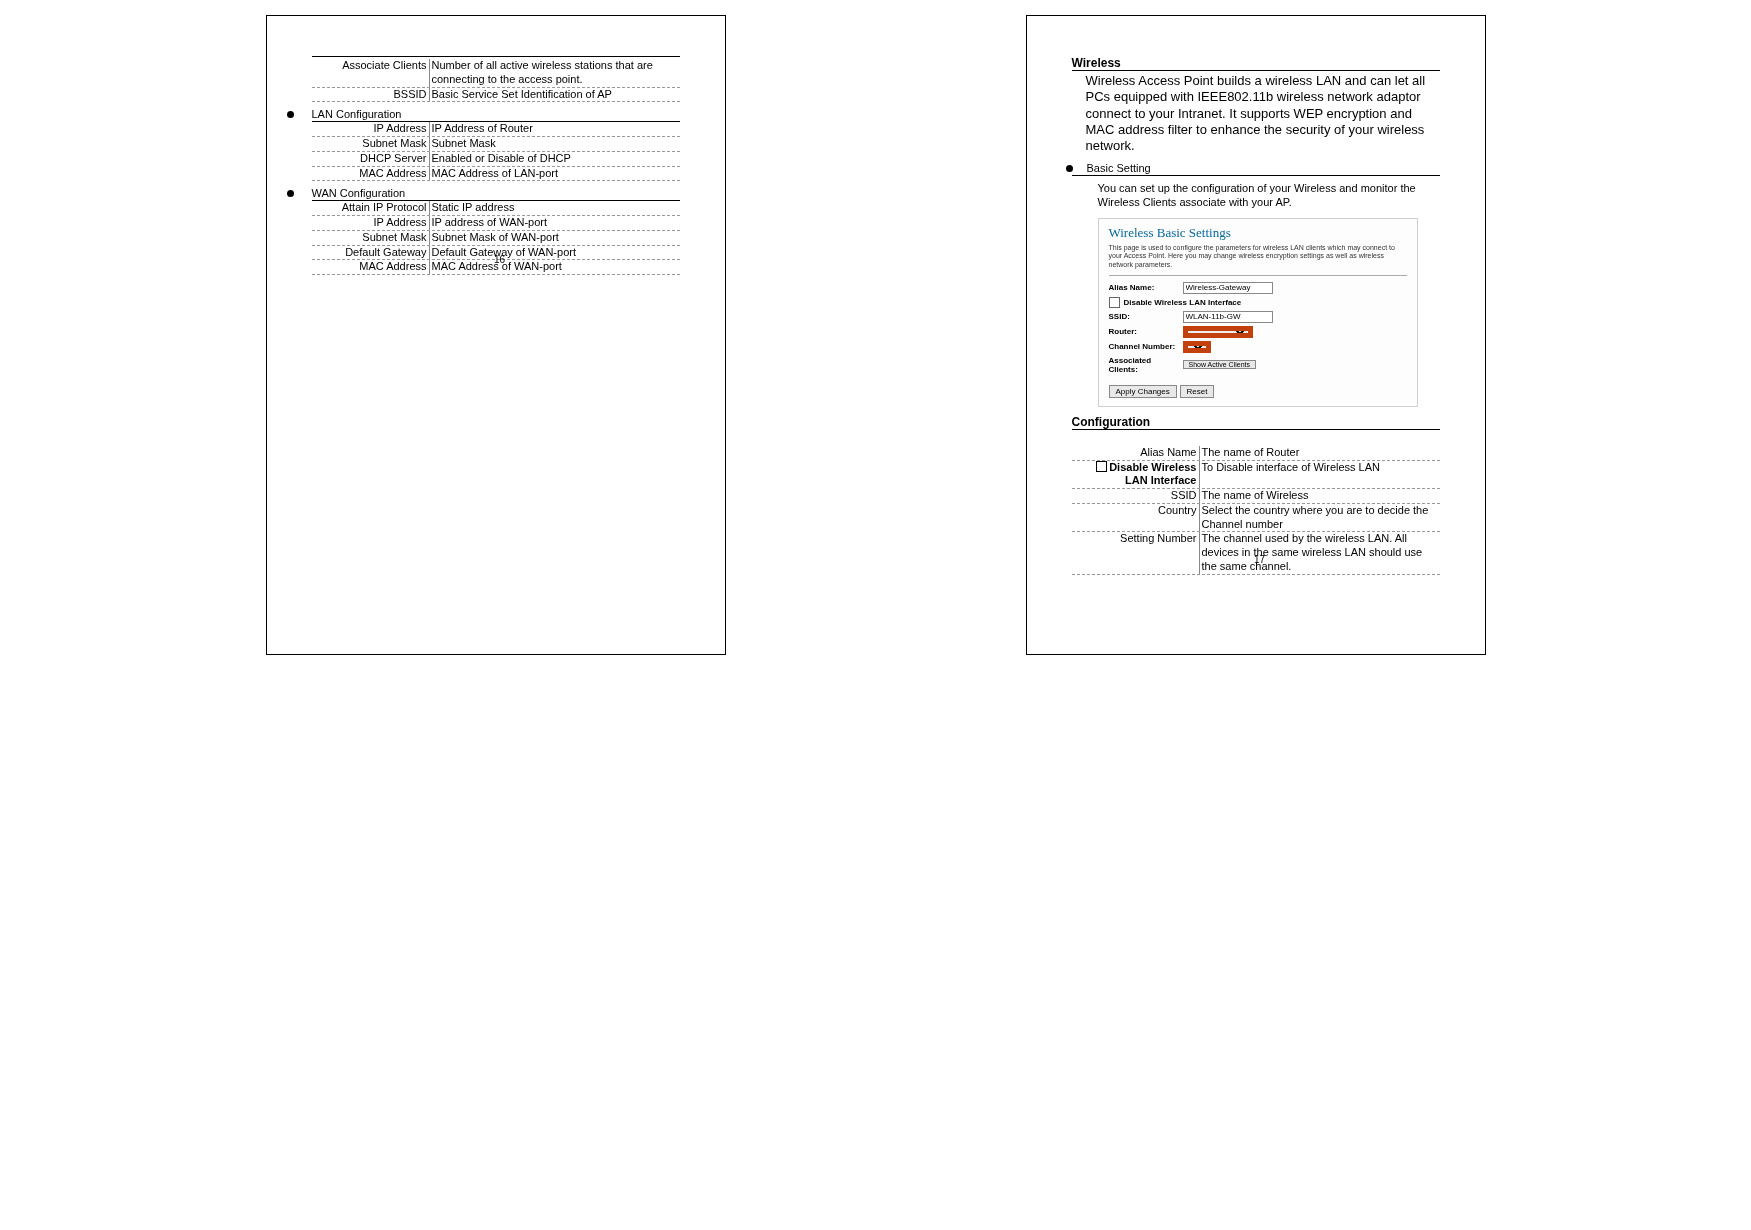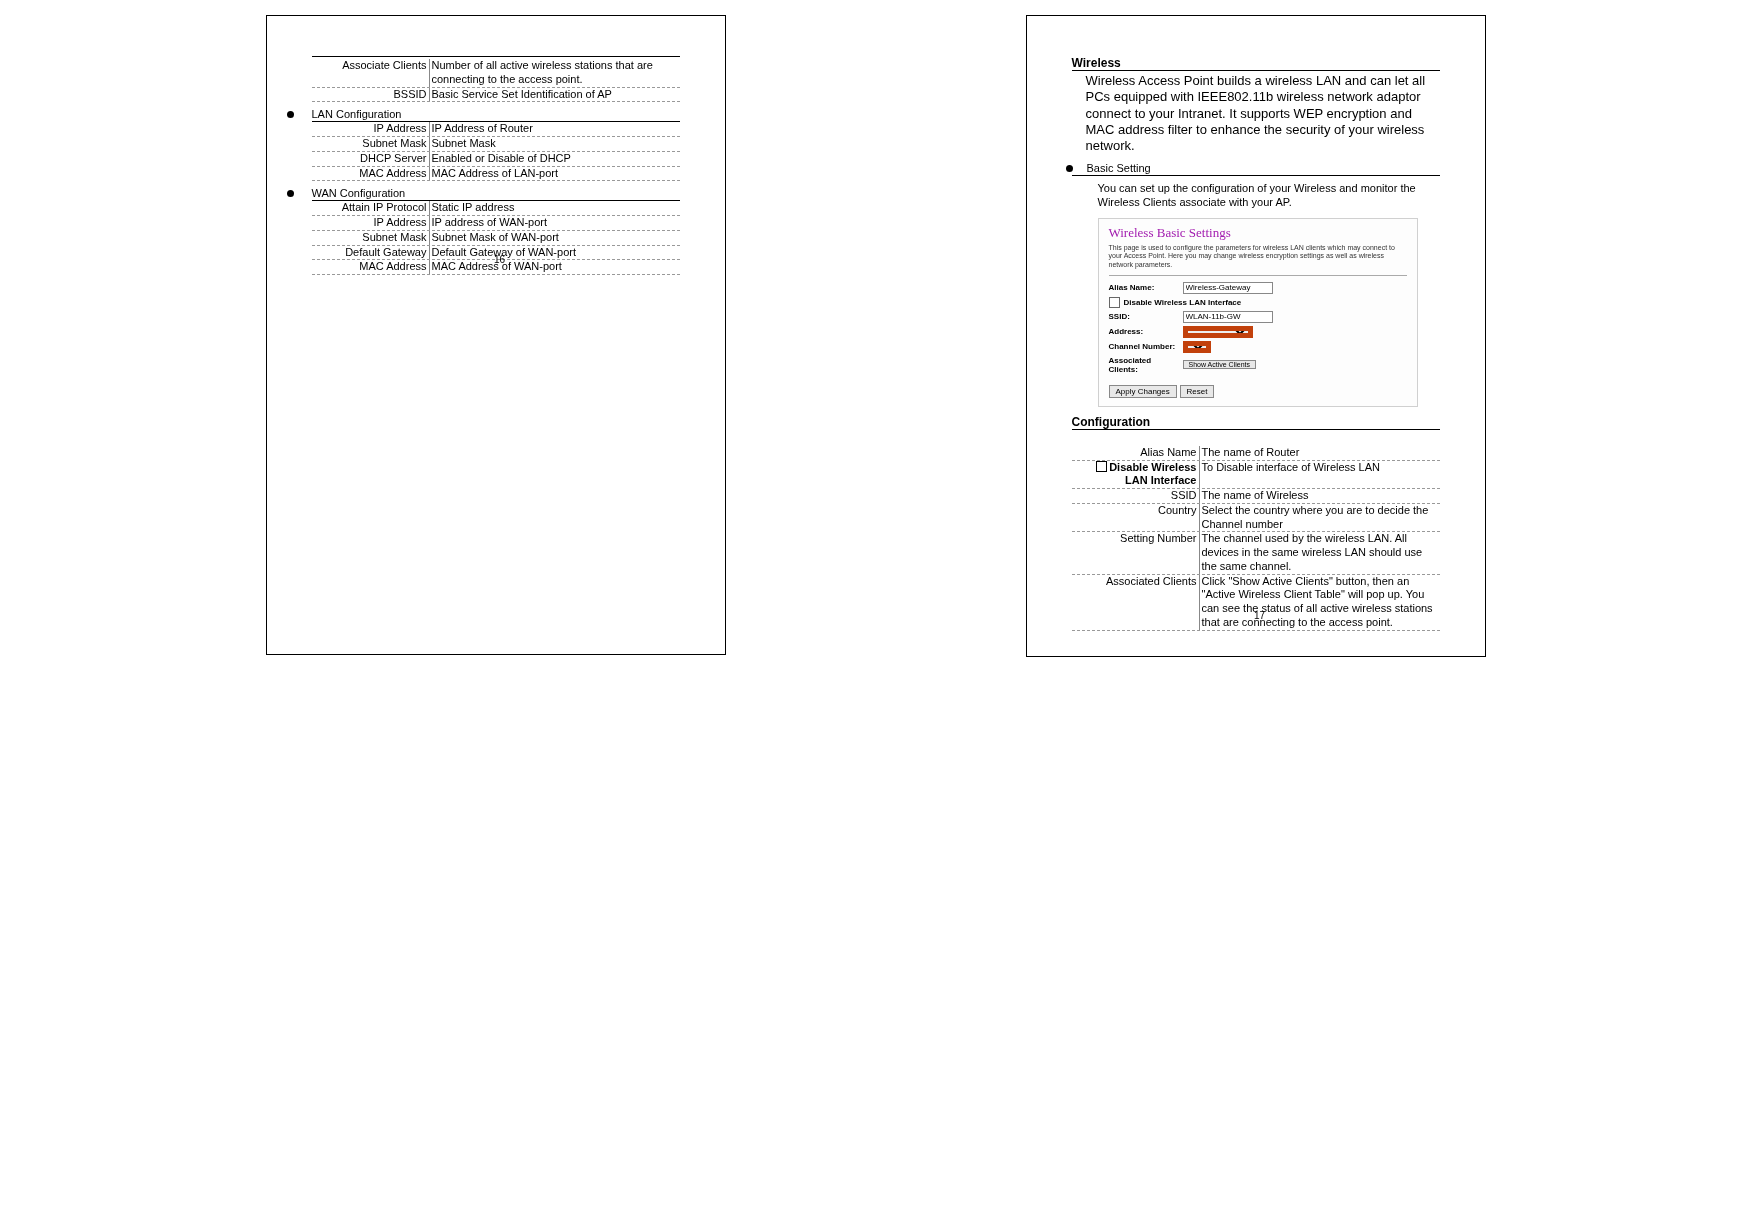--- a/index.html
+++ b/index.html
@@ -113,21 +113,21 @@
   .wbs-img {
     margin: 8px 0 8px 26px;
     width: 320px;
     background: #fdfdfd;
     border: 1px solid #d0d0d0;
     padding: 6px 10px 8px 10px;
     box-sizing: border-box;
     font-family: "Times New Roman", serif;
   }
   .wbs-title {
-    color: #a21caf;
+    color: #0369a1;
     font-size: 13px;
     font-weight: normal;
     margin-bottom: 3px;
   }
   .wbs-desc {
     font-size: 7px;
     font-family: Arial, sans-serif;
     color: #333;
     line-height: 1.2;
     margin-bottom: 6px;
@@ -339,21 +339,21 @@
           </div>
           <div class="wbs-row">
             <span class="wbs-chk"></span>
             <span>Disable Wireless LAN Interface</span>
           </div>
           <div class="wbs-row">
             <span class="wlabel">SSID:</span>
             <input class="wbs-input" style="width: 90px;" value="WLAN-11b-GW">
           </div>
           <div class="wbs-row">
-            <span class="wlabel">Address:</span>
+            <span class="wlabel">Router:</span>
             <select class="wbs-select" style="width:70px">
               <option>Country0</option>
             </select>
           </div>
           <div class="wbs-row">
             <span class="wlabel">Channel Number:</span>
             <select class="wbs-select" style="width:28px">
               <option>1</option>
             </select>
           </div>
@@ -384,24 +384,20 @@
               <div class="cval">The name of Wireless</div>
             </div>
             <div class="conf-row">
               <div class="cterm">Country</div>
               <div class="cval">Select the country where you are to decide the Channel number</div>
             </div>
             <div class="conf-row">
               <div class="cterm">Setting Number</div>
               <div class="cval">The channel used by the wireless LAN. All devices in the same wireless LAN should use the same channel.</div>
             </div>
-            <div class="conf-row">
-              <div class="cterm">Associated Clients</div>
-              <div class="cval">Click "Show Active Clients" button, then an "Active Wireless Client Table" will pop up. You can see the status of all active wireless stations that are connecting to the access point.</div>
-            </div>
           </div>
 
         <div class="pagefooter">17</div>
       </div>
     </div>
   </div>
 
 </div>
 
 </body></html>

